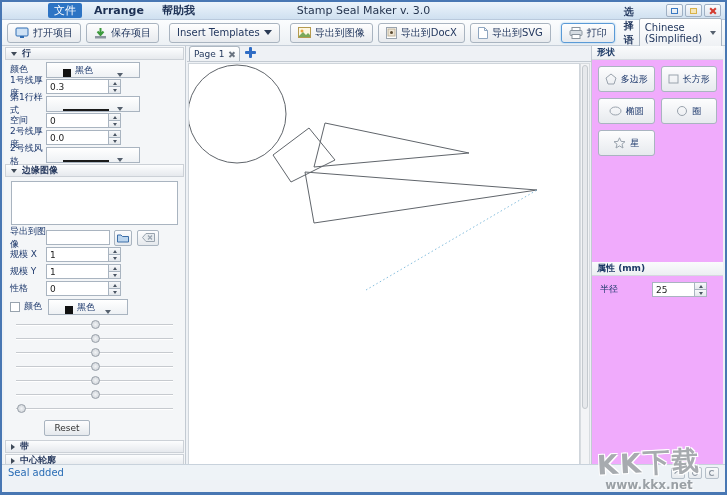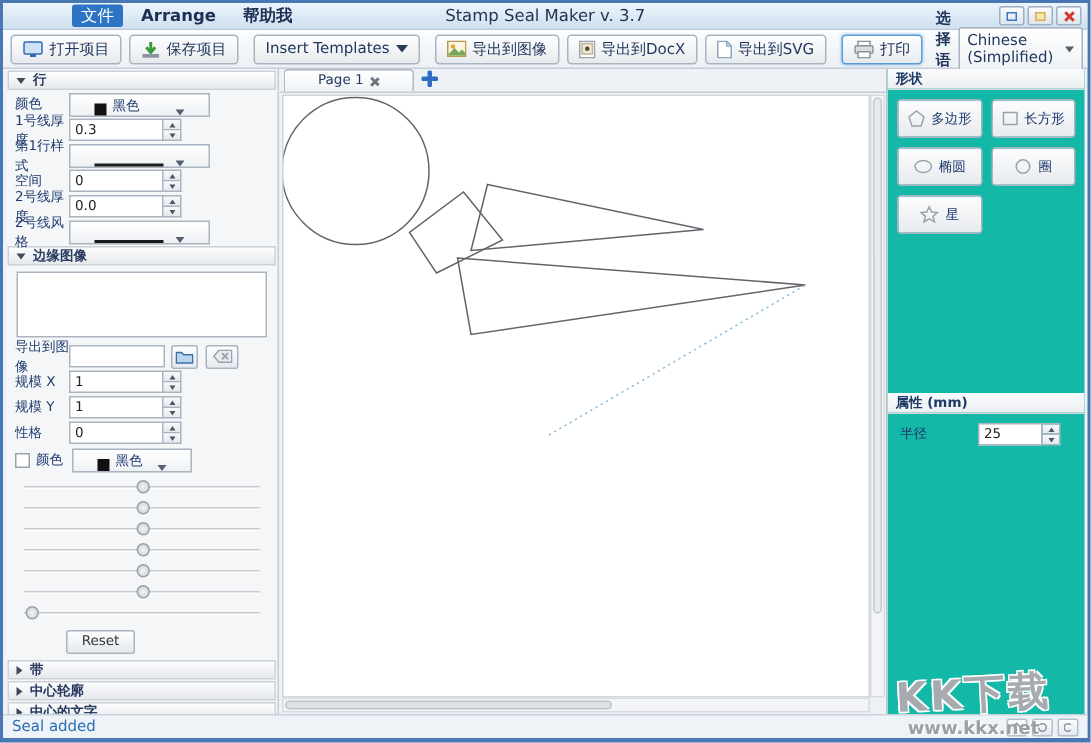--- a/index.html
+++ b/index.html
@@ -68,50 +68,50 @@
   .slider-track { position:absolute; left:0; right:0; top:6px; height:2px; background:#c6cacf; border-bottom:1px solid #fff; }
   .slider-handle { position:absolute; top:2px; width:9px; height:9px; border-radius:50%;
                    background:radial-gradient(#f2f4f6,#c9ced4); border:1px solid #979fa8; }
   .resetbtn { margin:4px 16px 4px 40px; width:46px; height:16px; font-size:9px; color:#333;
               border:1px solid #a9b4c0; border-radius:2px; background:linear-gradient(#fdfdfe,#e5e9ed);
               display:flex; align-items:center; justify-content:center; }
   .checkbox { width:10px; height:10px; border:1px solid #98a3ae; background:#fff; margin-right:4px; }
   
   .canvas-wrap { position:absolute; top:44px; bottom:16px; left:185px; right:134px; background:#eef1f5; }
   .tabbar { height:16px; border-bottom:1px solid #c3cad2; display:flex; align-items:flex-end; gap:3px; padding:1px 2px 0 2px; font-size:9px; color:#24395d; }
-  .tab { height:15px; display:flex; align-items:center; gap:4px; padding:0 22px;
+  .tab { height:15px; display:flex; align-items:center; gap:4px; padding:0 4px;
          background:linear-gradient(#fff,#eef1f4); border:1px solid #aeb8c2; border-bottom:none;
          border-radius:3px 3px 0 0; }
   .tabx { position:relative; width:7px; height:7px; }
   .tabx::before,.tabx::after{ content:""; position:absolute; left:3px; top:0; width:1.5px; height:7px; background:#6a7480; }
   .tabx::before{ transform:rotate(45deg);} .tabx::after{ transform:rotate(-45deg);}
   .addtab { width:15px; height:15px; position:relative; margin-bottom:1px; }
   .plus { position:absolute; inset:0; }
   .plus::before,.plus::after { content:""; position:absolute; background:#2f6cc4; border-radius:1px; }
   .plus::before { left:2px; right:2px; top:6px; height:3px; }
   .plus::after { top:2px; bottom:2px; left:6px; width:3px; }
   .canvas-area { position:absolute; top:17px; left:1px; right:11px; bottom:11px; background:#fff; border:1px solid #cfd5db; }
   .canvas-area svg { position:absolute; inset:0; }
   .vscroll { position:absolute; top:17px; right:1px; width:10px; bottom:11px; background:#f3f4f6; border:1px solid #d7dbdf; }
   .vthumb { position:absolute; left:1px; right:1px; top:1px; height:86%; background:#e7e9ec; border:1px solid #c4c9ce; border-radius:4px; }
   .hscroll { position:absolute; left:1px; right:11px; bottom:1px; height:10px; background:#f3f4f6; border:1px solid #d7dbdf; }
   .hthumb { position:absolute; top:1px; bottom:1px; left:1px; width:56%; background:#dfe2e5; border:1px solid #bfc5ca; border-radius:4px; }
   
   .rightpanel { position:absolute; top:44px; bottom:16px; right:2px; width:132px;
-                background:#14b8a6; border-left:1px solid #c3cad2; font-size:9px; color:#1f3a6d; overflow:hidden; }
+                background:#f0abfc; border-left:1px solid #c3cad2; font-size:9px; color:#1f3a6d; overflow:hidden; }
   .rhead { height:14px; display:flex; align-items:center; padding:0 5px; font-weight:bold; color:#1d3a66;
            background:linear-gradient(#fafbfc,#eceff2); border-bottom:1px solid #d4d9de; }
   .shapegrid { display:grid; grid-template-columns:1fr 1fr; gap:6px 6px; padding:6px 6px; }
   .shapebtn { height:26px; border:1px solid #a9b4c0; border-radius:3px;
               background:linear-gradient(#fdfdfe,#e7eaee); display:flex; align-items:center; justify-content:center; gap:4px; }
   .props { margin-top:100px; }
   .proprow { display:flex; align-items:center; padding:6px 8px 0 8px; }
   .proprow .plabel { width:52px; }
   
-  .statusbar { position:absolute; left:0; right:0; bottom:0; height:16px; background:#eef3f7;
+  .statusbar { position:absolute; left:0; right:0; bottom:12px; height:16px; background:#eef3f7;
                border-top:1px solid #c8d2dc; display:flex; align-items:center; padding:0 6px;
                font-size:10px; color:#2a6db5; }
   .stbtns { margin-left:auto; display:flex; gap:3px; }
   .stb { width:14px; height:12px; border:1px solid #b5bfc9; border-radius:2px;
          background:linear-gradient(#fafbfc,#e6eaee); display:flex; align-items:center; justify-content:center; }
   .chev { width:5px; height:5px; border-left:1.5px solid #8a94a0; border-top:1.5px solid #8a94a0; transform:rotate(45deg) translateY(1px); }
   .ring { width:6px; height:6px; border:1.5px solid #8a94a0; border-radius:50%; }
   .cgl { width:6px; height:6px; border:1.5px solid #8a94a0; border-radius:50%; border-right-color:transparent; }
   
   .watermark { position:absolute; right:2px; bottom:0px; width:148px; text-align:center; pointer-events:none; z-index:9; }
@@ -125,21 +125,21 @@
 <body>
 
 <div class="window">
 
   <div class="titlebar">
     <div class="menu">
       <span class="mi active">文件</span>
       <span class="mi">Arrange</span>
       <span class="mi">帮助我</span>
     </div>
-    <div class="title">Stamp Seal Maker v. 3.7</div>
+    <div class="title">Stamp Seal Maker v. 3.0</div>
     <div class="wbtns">
       <span class="wb">
           <i class="ic-min"></i>
         </span>
       <span class="wb">
           <i class="ic-max"></i>
         </span>
       <span class="wb">
           <i class="ic-x"></i>
         </span>

